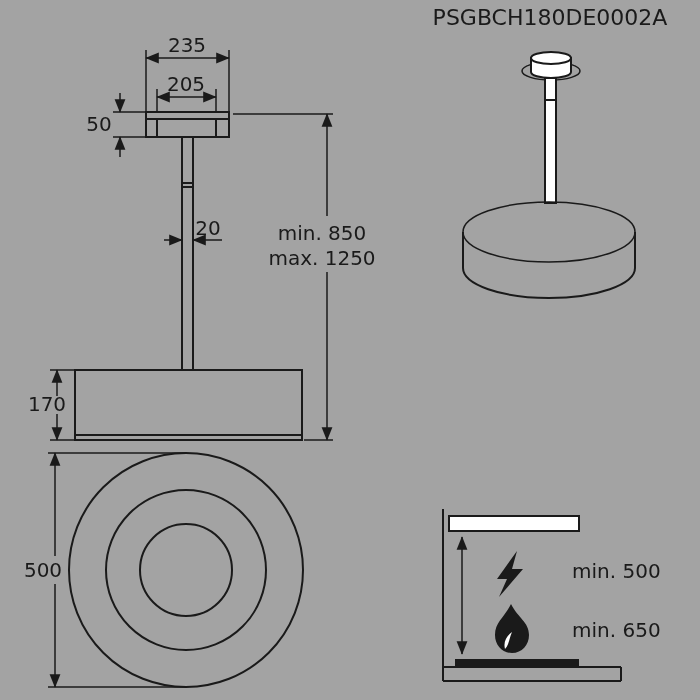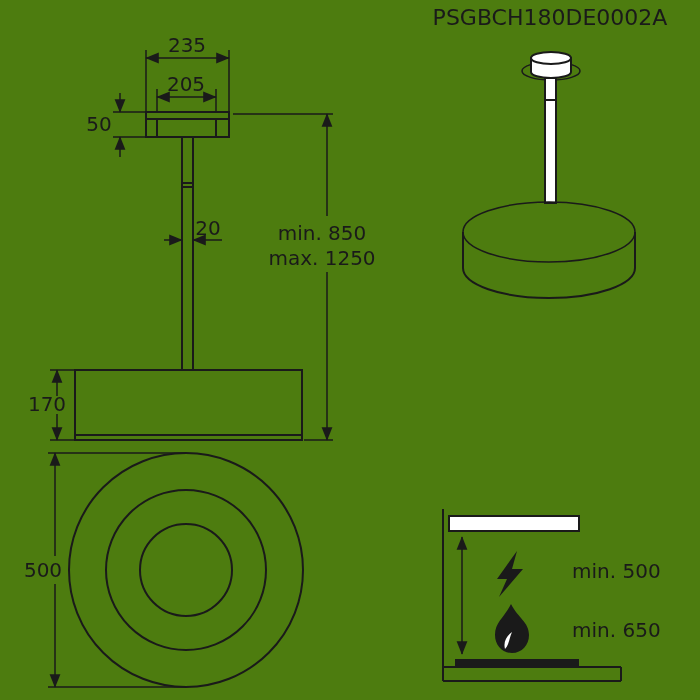--- a/index.html
+++ b/index.html
@@ -7,21 +7,21 @@
     padding: 0;
     background: #ffffff;
     width: 700px;
     height: 700px;
     font-family: "DejaVu Sans", "Liberation Sans", sans-serif;
   }
   .page {
     width: 700px;
     height: 700px;
     position: relative;
-    background: #4d7c0f;
+    background: #a3a3a3;
     overflow: hidden;
   }
   svg { display: block; }
   .outline {
     fill: none;
     stroke: #1a1a1a;
     stroke-width: 2;
     stroke-linecap: butt;
     stroke-linejoin: miter;
   }

